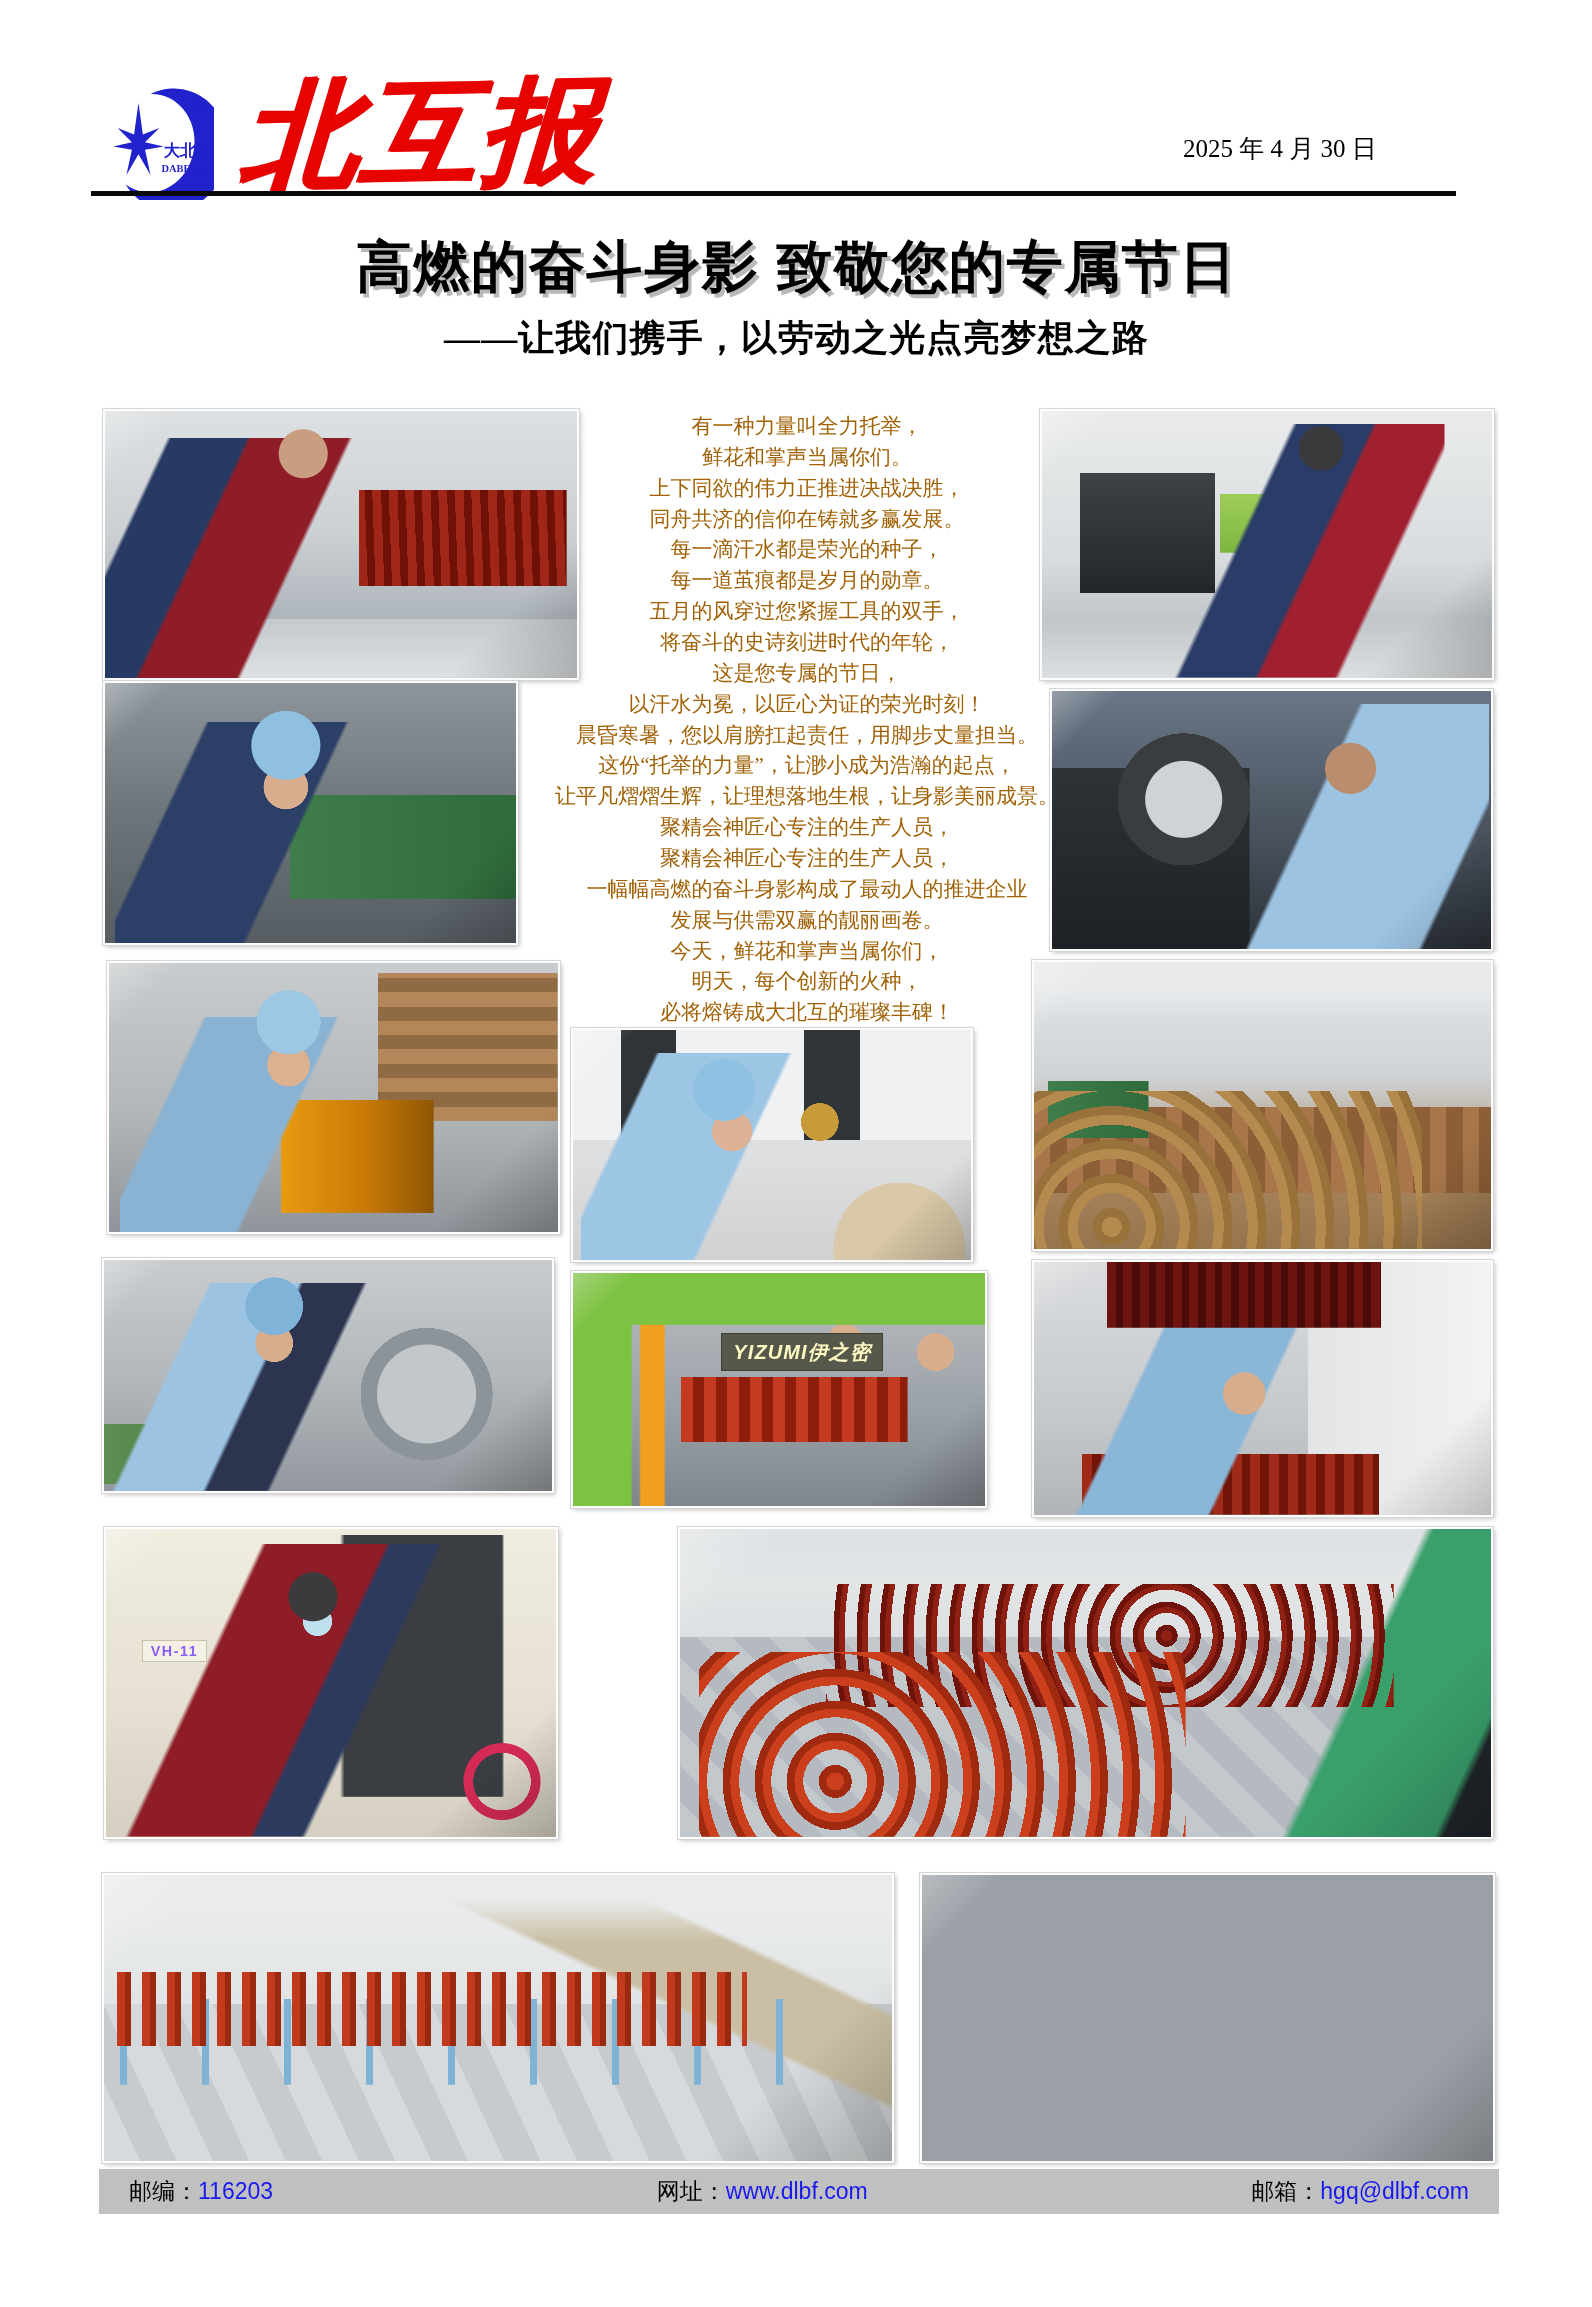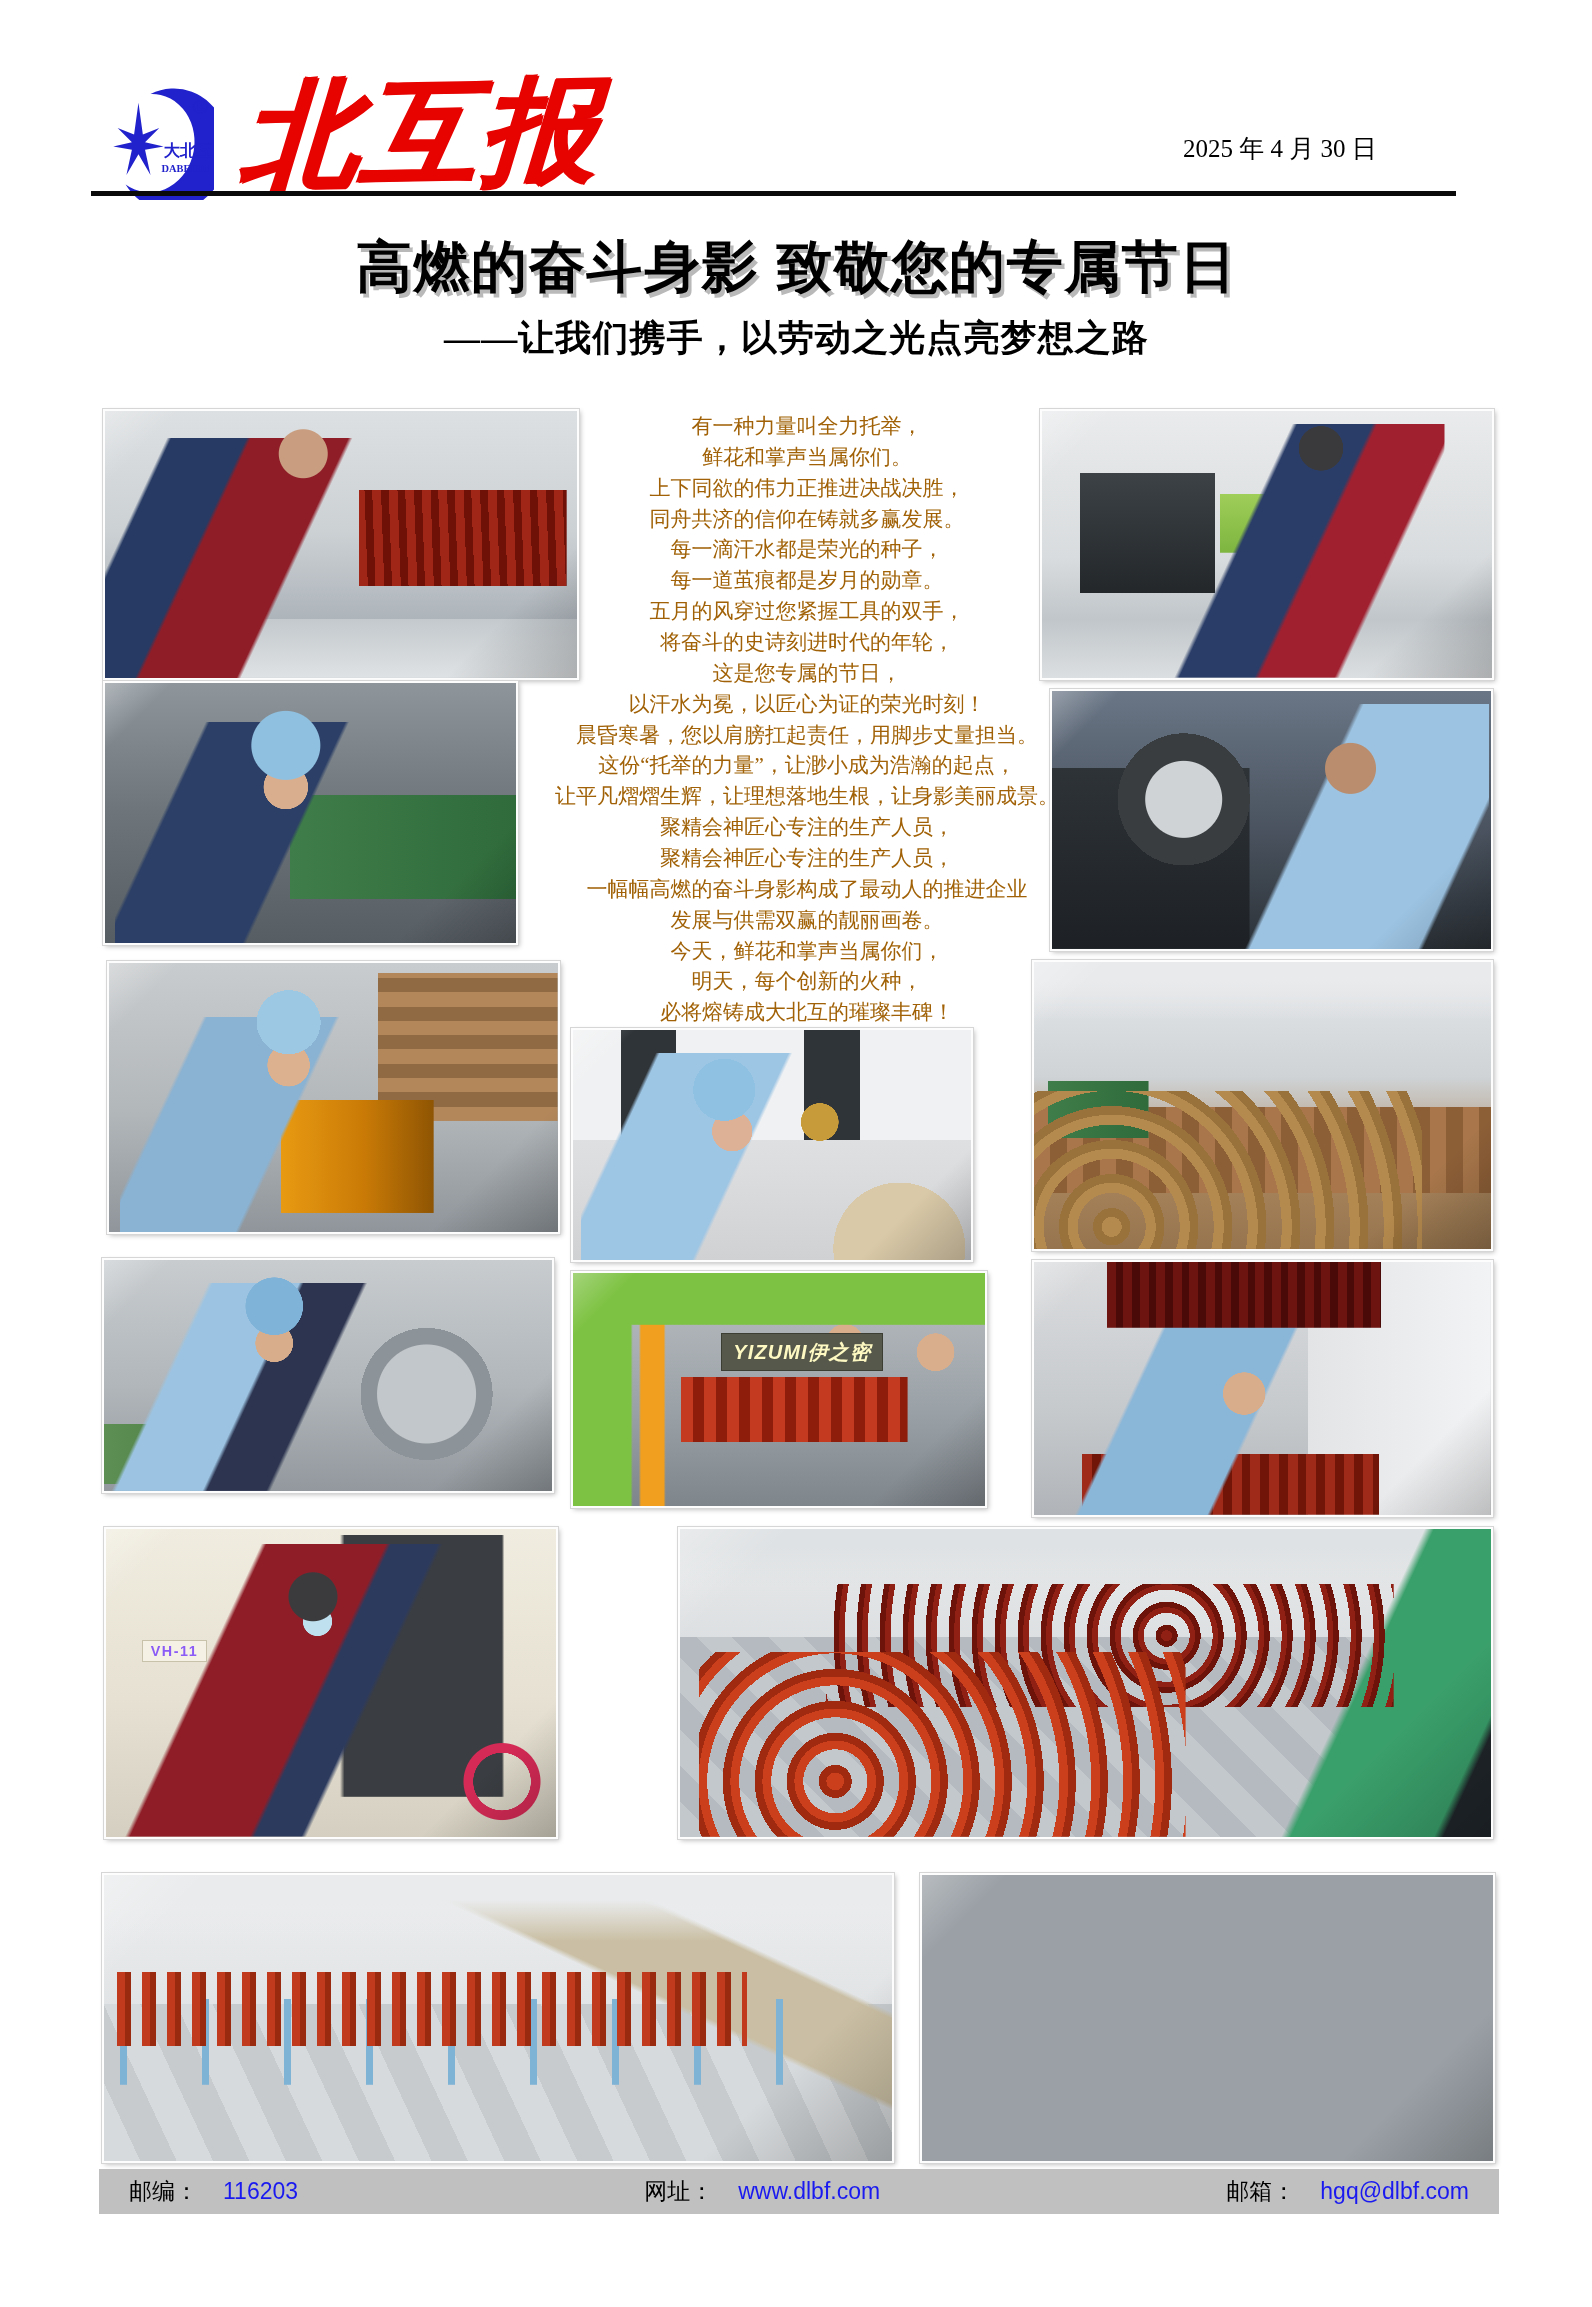--- a/index.html
+++ b/index.html
@@ -223,21 +223,21 @@
     padding:2.2px 7.7px;border:1.1px solid #c9c2ab;letter-spacing:1.6px;}
 
   
   #footer-bar{
     position:absolute;left:99px;top:2169px;width:1400px;height:45px;background:#c0c0c0;
     display:flex;align-items:center;justify-content:space-between;
     padding:0 30px;box-sizing:border-box;
     font-family:"Liberation Sans",sans-serif;font-size:23px;
   }
   .footer-item{white-space:nowrap;color:#000;}
-  .footer-value{color:#1a1af0;text-decoration:none;margin-left:25px;}
+  .footer-value{color:#1a1af0;text-decoration:none;}
 
   
   .logo-cn{font-family:"Liberation Sans",sans-serif;font-weight:700;}
   .logo-en{font-family:"Liberation Serif",serif;font-weight:700;}
 </style>
 </head>
 <body>
 
 <div id="page">
 

